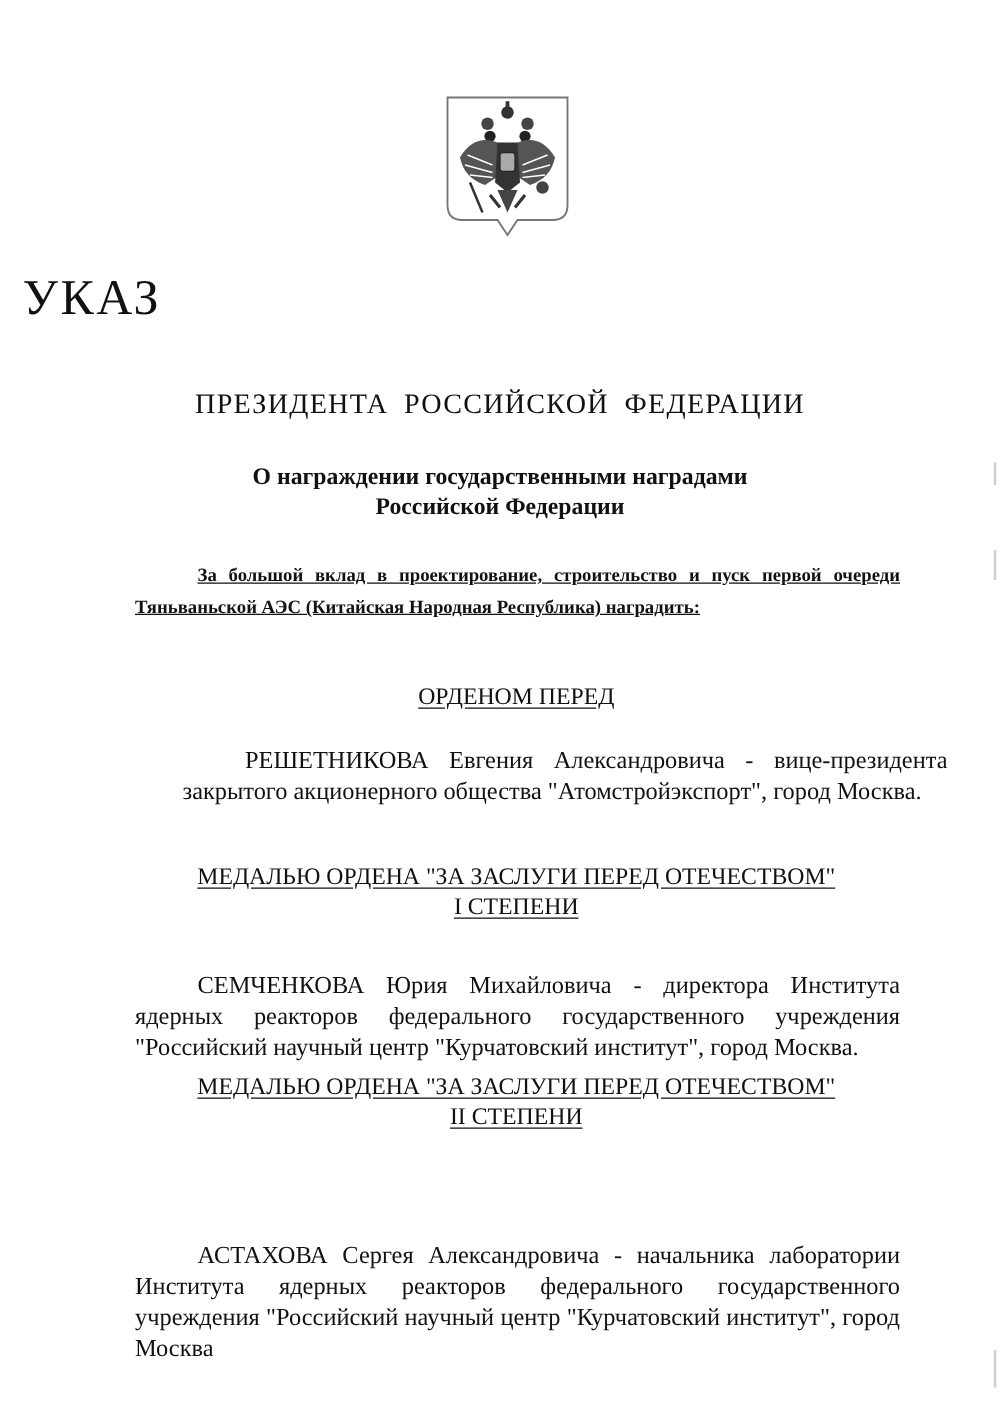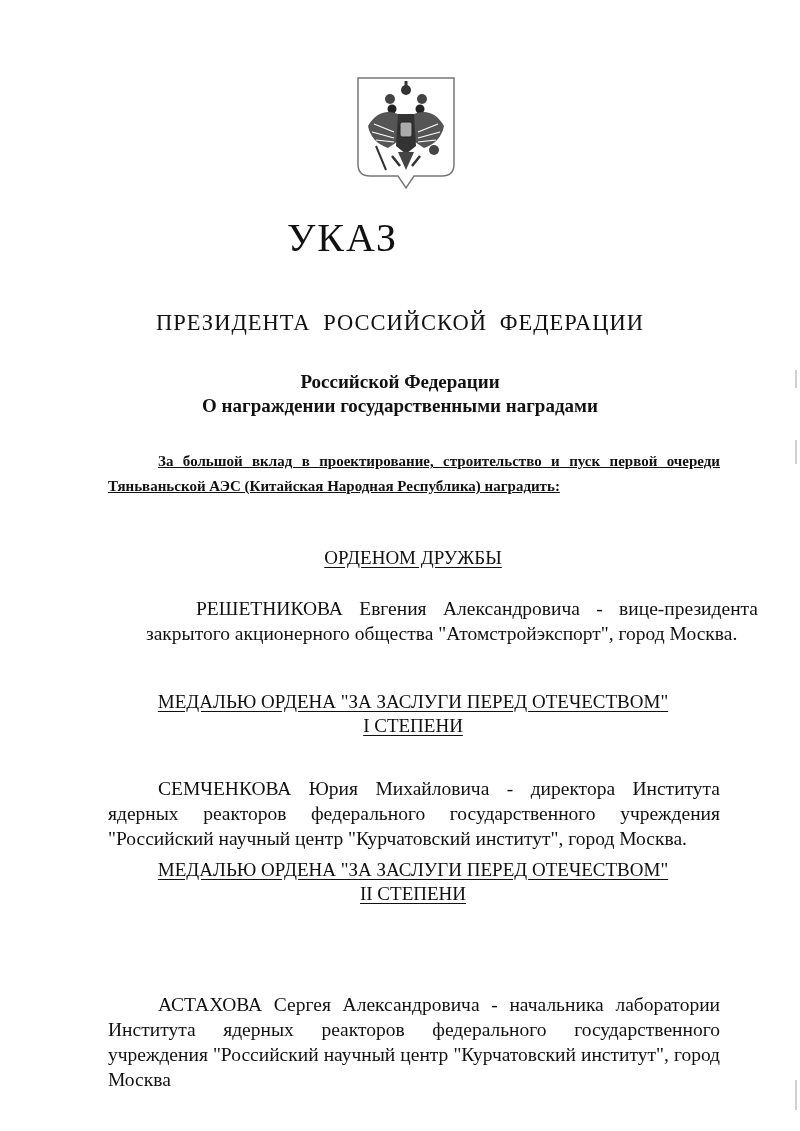--- a/index.html
+++ b/index.html
@@ -1,19 +1,19 @@
 <!DOCTYPE html>
 <html><head>
 <meta charset="utf-8">
 <style>
   html, body { margin: 0; padding: 0; background: #ffffff; }
   body { width: 800px; height: 1131px; position: relative; overflow: hidden;
          font-family: "Liberation Serif", "DejaVu Serif", serif; color: #111; }
   .emblem { position: absolute; left: 354px; top: 72px; width: 104px; height: 120px; }
-  .title { position: absolute; left: 0; width: 685px; text-align: center; top: 216px;
+  .title { position: absolute; left: 18px; width: 685px; top: 216px;
            font-size: 40px; letter-spacing: 2px; line-height: 44px; }
   .subtitle { position: absolute; left: 0; width: 800px; text-align: center; top: 274px;
               font-size: 22.5px; letter-spacing: 1px; line-height: 28px; word-spacing: 6px; margin-top: 35px; }
   .heading { position: absolute; left: 0; width: 800px; text-align: center; top: 370px;
              font-size: 19px; font-weight: bold; line-height: 24px; }
   .block { position: absolute; left: 108px; width: 612px; font-size: 19.5px; line-height: 25px; }
   .just { text-align: justify; text-align-last: left; }
   .indent { text-indent: 50px; }
   .bold { font-weight: bold; }
   .award { position: absolute; left: 0; width: 826px; text-align: center; font-size: 19px;
@@ -47,28 +47,28 @@
   <circle cx="80" cy="78" r="5" fill="#444"></circle>
 
   <path d="M44 80 L52 98 L60 80 Z" fill="#444"></path>
   <path d="M38 84 L46 94 M66 84 L58 94" stroke="#333" stroke-width="2.5"></path>
 </svg>
 
 <div class="title">УКАЗ</div>
 <div class="subtitle">ПРЕЗИДЕНТА РОССИЙСКОЙ ФЕДЕРАЦИИ</div>
 
 <div class="heading">
+  <div>О награждении государственными наградами</div>
   <div>Российской Федерации</div>
-  <div>О награждении государственными наградами</div>
 </div>
 
 <div class="block just indent bold" style="top:449px; font-size:15px;text-decoration:underline;">За большой вклад в проектирование, строительство и пуск первой очереди Тяньваньской АЭС (Китайская Народная Республика) наградить:</div>
 
 <div class="award" style="top:546px;">
-  <span class="u">ОРДЕНОМ ДРУЖБЫ</span>
+  <span class="u">ОРДЕНОМ ПЕРЕД</span>
 </div>
 <div class="block just indent" style="top:596px;margin-left:38px;">РЕШЕТНИКОВА Евгения Александровича - вице-президента закрытого акционерного общества "Атомстройэкспорт", город Москва.</div>
 
 <div class="award" style="top:690px;">
   <div><span class="u">МЕДАЛЬЮ ОРДЕНА "ЗА ЗАСЛУГИ ПЕРЕД ОТЕЧЕСТВОМ"</span></div>
   <div><span class="u">I СТЕПЕНИ</span></div>
 </div>
 <div class="block just indent" style="top:776px;">СЕМЧЕНКОВА Юрия Михайловича - директора Института ядерных реакторов федерального государственного учреждения "Российский научный центр "Курчатовский институт", город Москва.</div>
 
 <div class="award" style="top:858px;">

